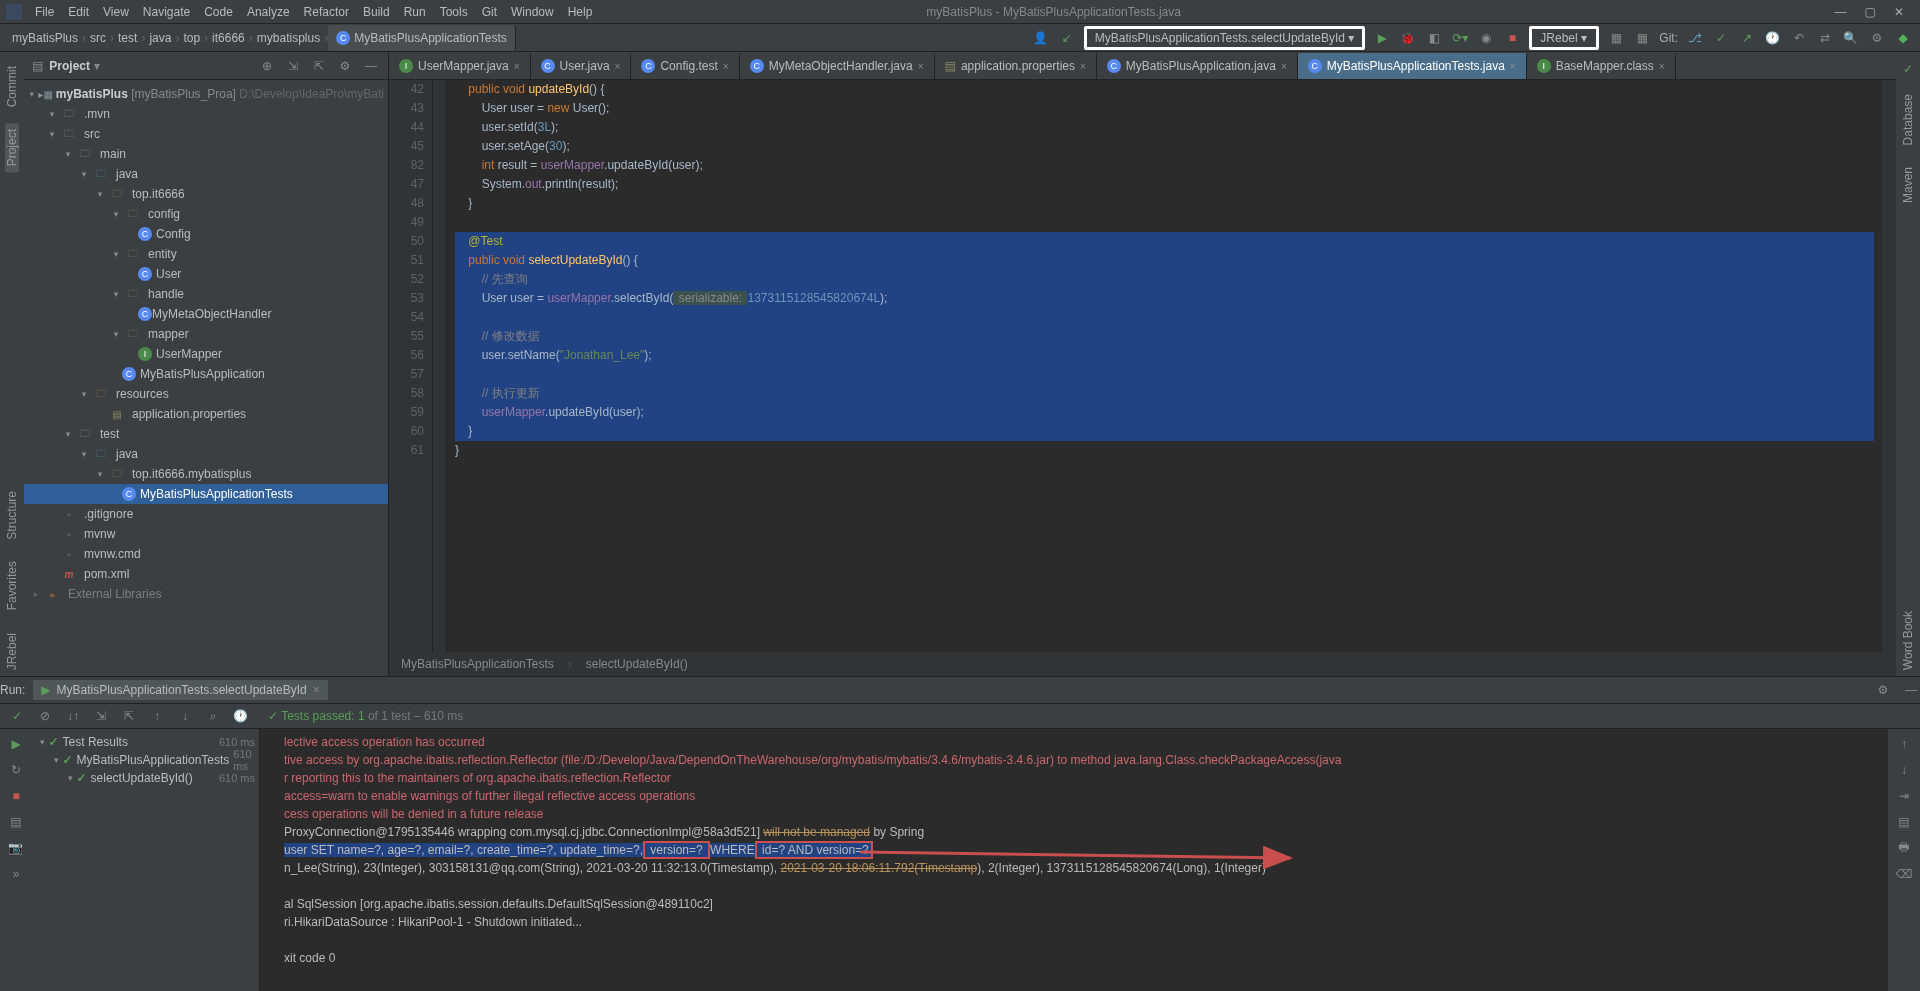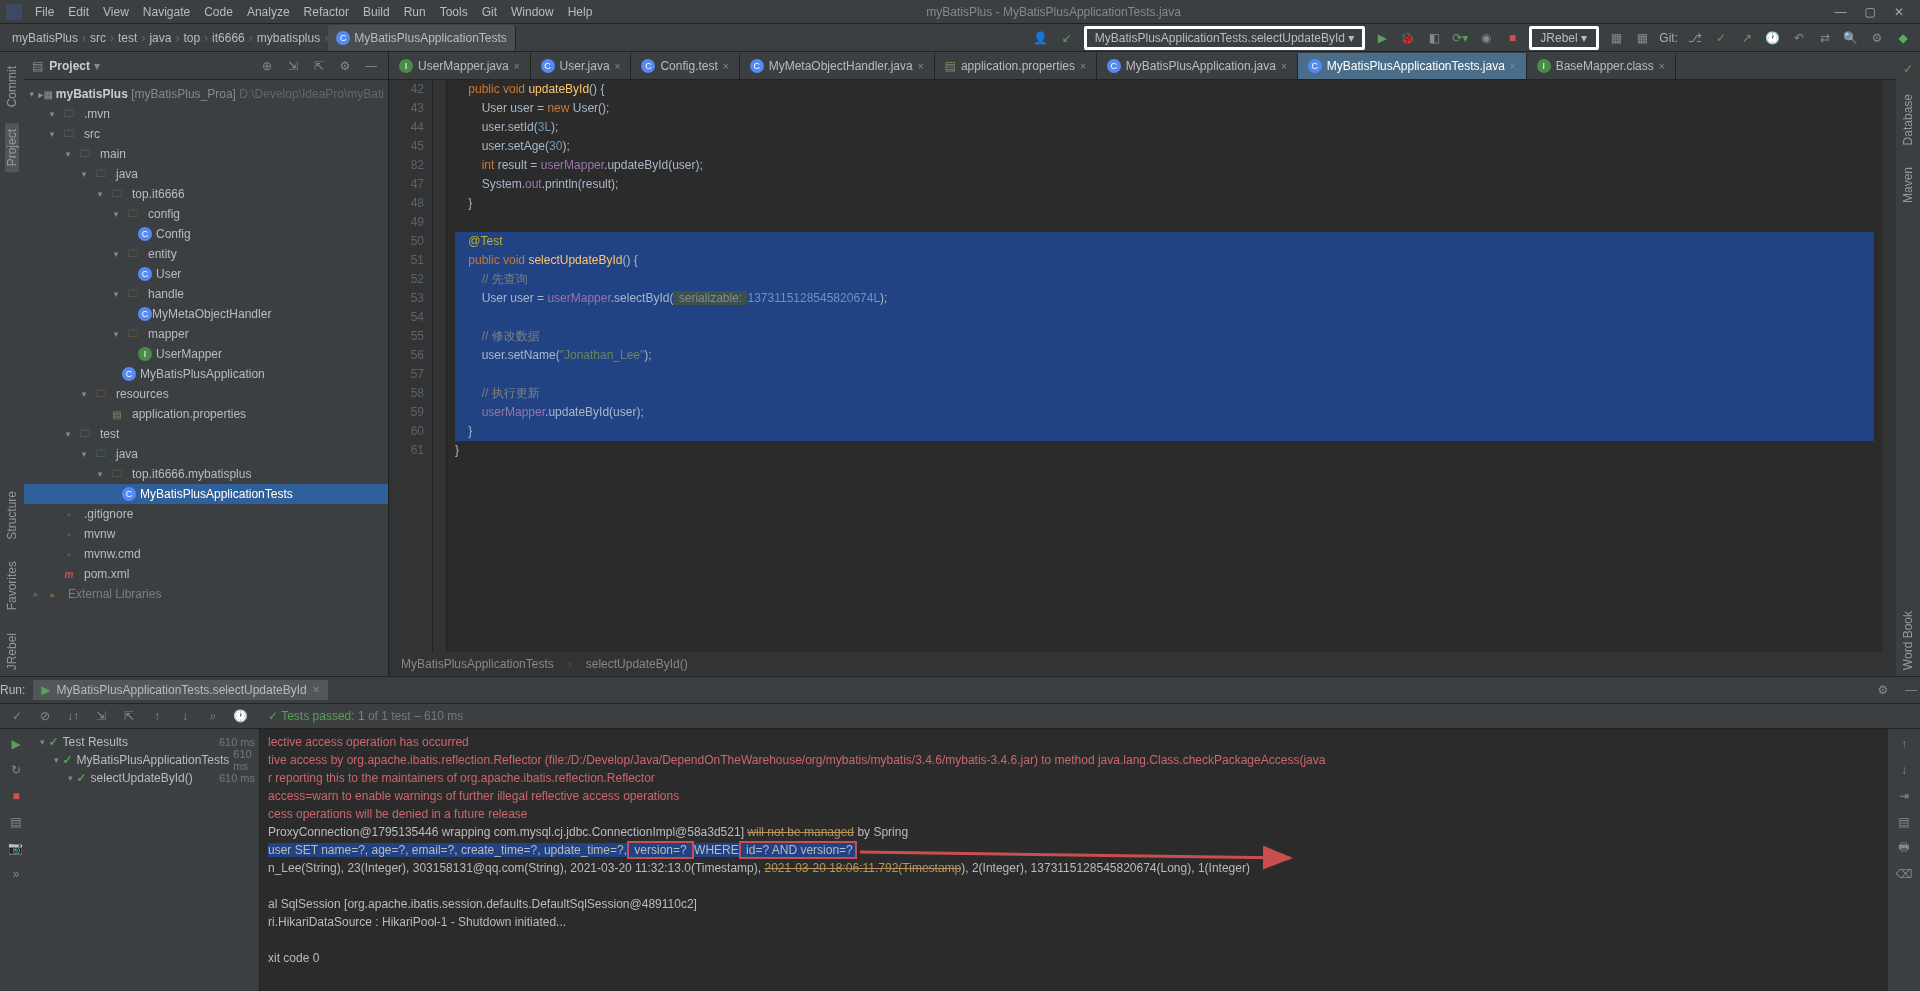--- a/index.html
+++ b/index.html
@@ -58,21 +58,21 @@
 .bottompanel { height:315px; background:#2b2b2b; display:flex; flex-direction:column; border-top:1px solid #222; }
 .runhdr { height:26px; background:#3c3f41; display:flex; align-items:center; padding:0 0; }
 .runtab { background:#515658; padding:3px 8px; display:flex; align-items:center; gap:6px; }
 .runtoolbar { height:26px; background:#3c3f41; display:flex; align-items:center; padding:0 8px; gap:10px; border-top:1px solid #222; border-bottom:1px solid #222; }
 .runbody { flex:1; display:flex; }
 .runleft { width:32px; background:#3c3f41; display:flex; flex-direction:column; align-items:center; gap:8px; padding-top:6px; }
 .testtree { width:228px; background:#3c3f41; border-right:1px solid #222; padding:4px; }
 .testitem { display:flex; align-items:center; height:18px; gap:4px; }
 .checkmark { color:#5a9e5a; font-weight:bold; }
 .testtime { margin-left:auto; color:#777; font-size:11px; }
-.console { flex:1; background:#2b2b2b; font-family:Consolas,monospace; font-size:13px; line-height:18px; padding:4px 8px; overflow:auto; color:#bbb; position:relative; }
+.console { flex:1; background:#2b2b2b; font-family:Consolas,monospace; font-size:13px; line-height:18px; padding:4px 24px; overflow:auto; color:#bbb; position:relative; }
 .console .err { color:#cc666e; }
 .console .hl { background:#214283; }
 .redbox { border:2px solid #c94f4f; padding:0 2px; }
 .hl-orange{ color:#b8935c; }
 .strike { text-decoration:line-through; }
 .rightcol { width:32px; background:#3c3f41; display:flex; flex-direction:column; align-items:center; gap:8px; padding-top:6px; }
 .svg-arrow { position:absolute; pointer-events:none; }
 </style>
 </head>
 <body>

